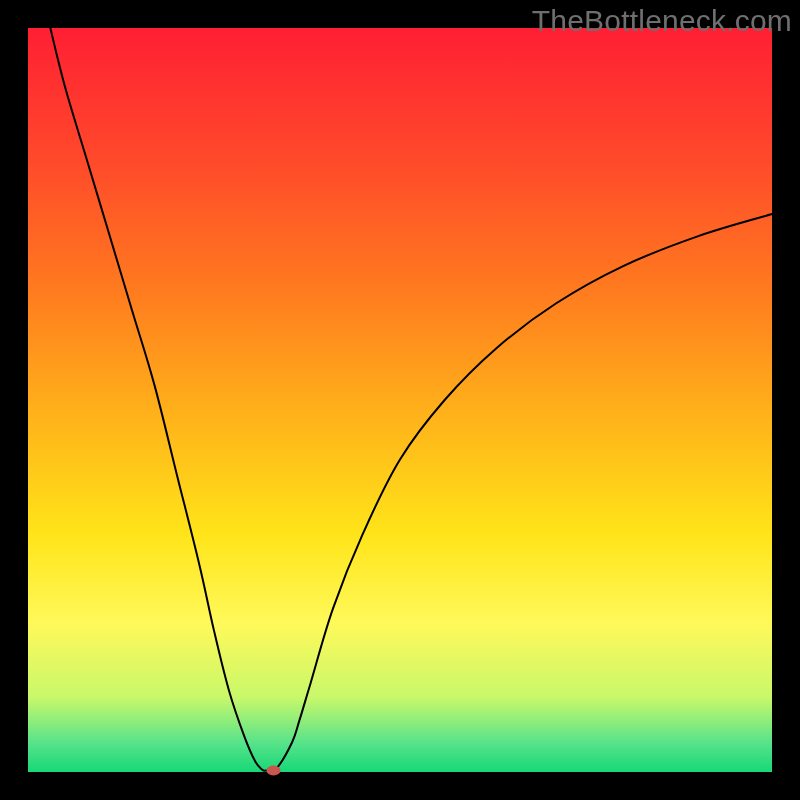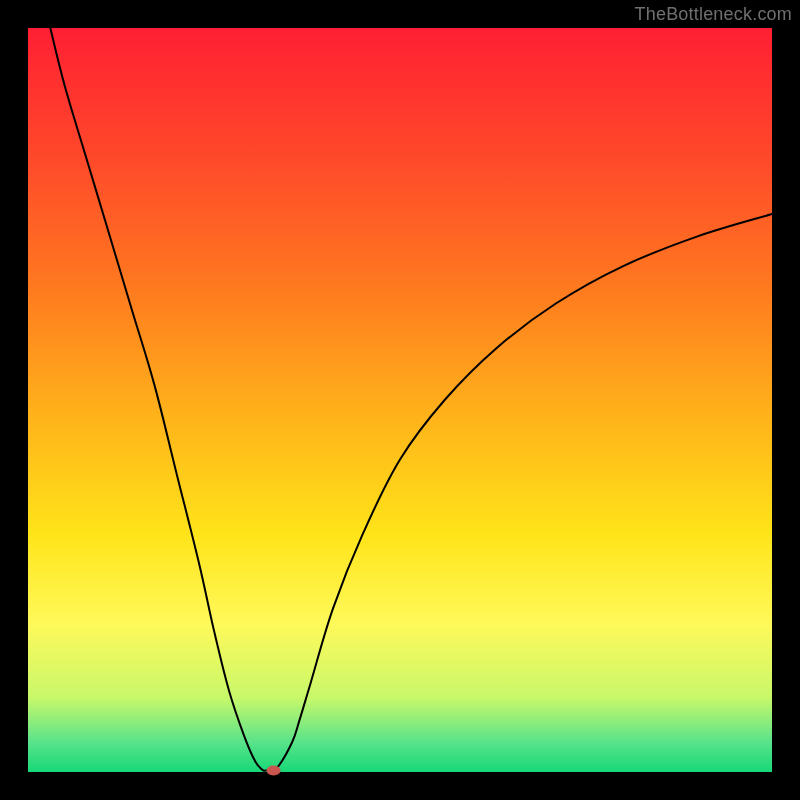--- a/index.html
+++ b/index.html
@@ -31,21 +31,21 @@
       #fff95a 80%,
       #c8f86a 90%,
       #59e38a 96%,
       #17d877 100%);
   }
   .watermark {
     position: absolute;
     top: 4px;
     right: 8px;
     color: #6f6f6f;
-    font-size: 18px;
+    font-size: 30px;
     letter-spacing: 0.2px;
     font-weight: 500;
     user-select: none;
   }
   svg.curve {
     position: absolute;
     left: 0;
     top: 0;
     width: 744px;
     height: 744px;

